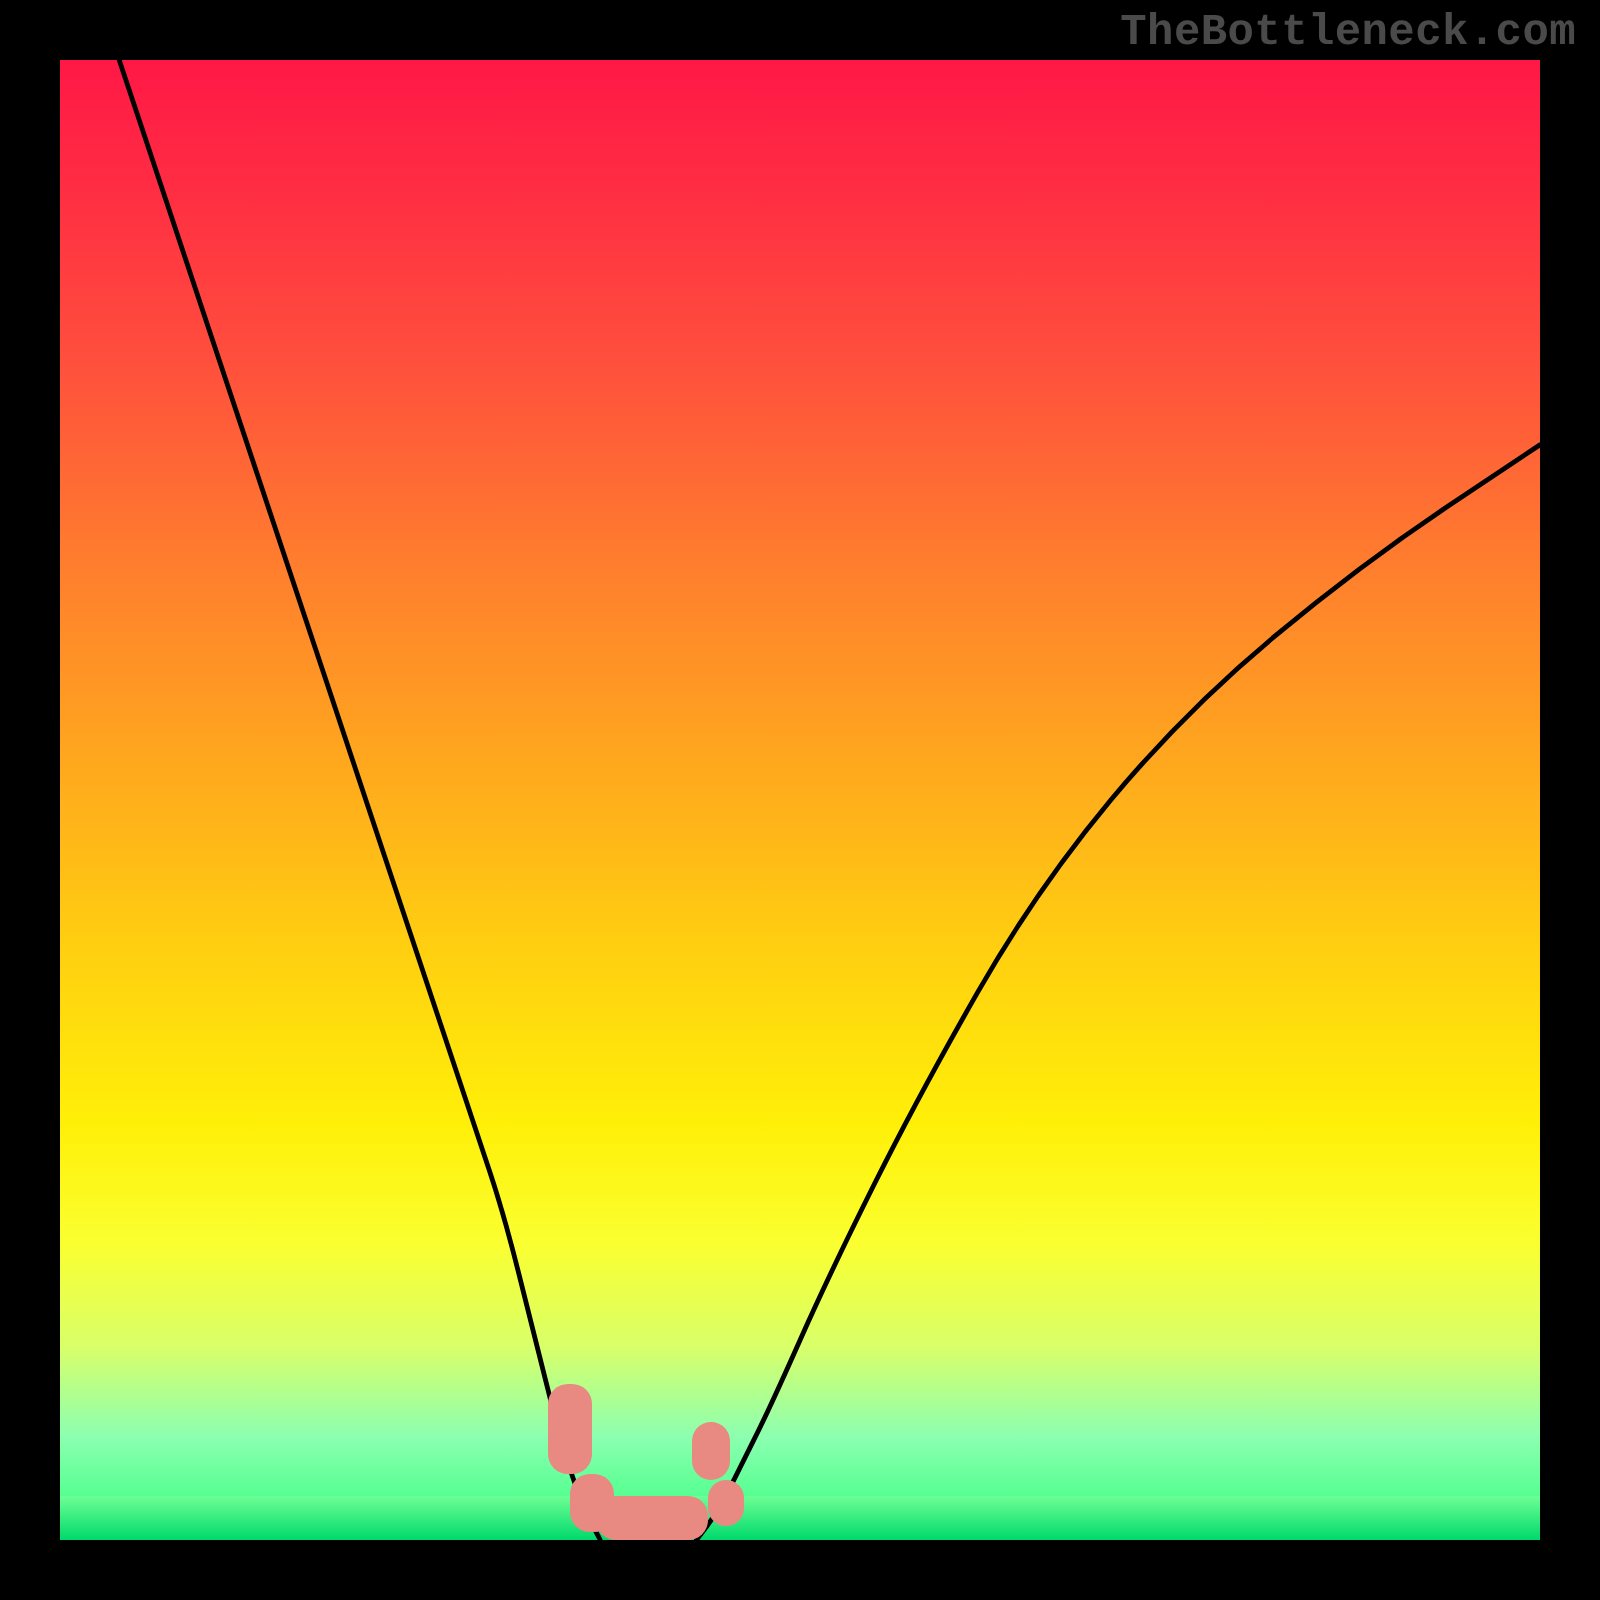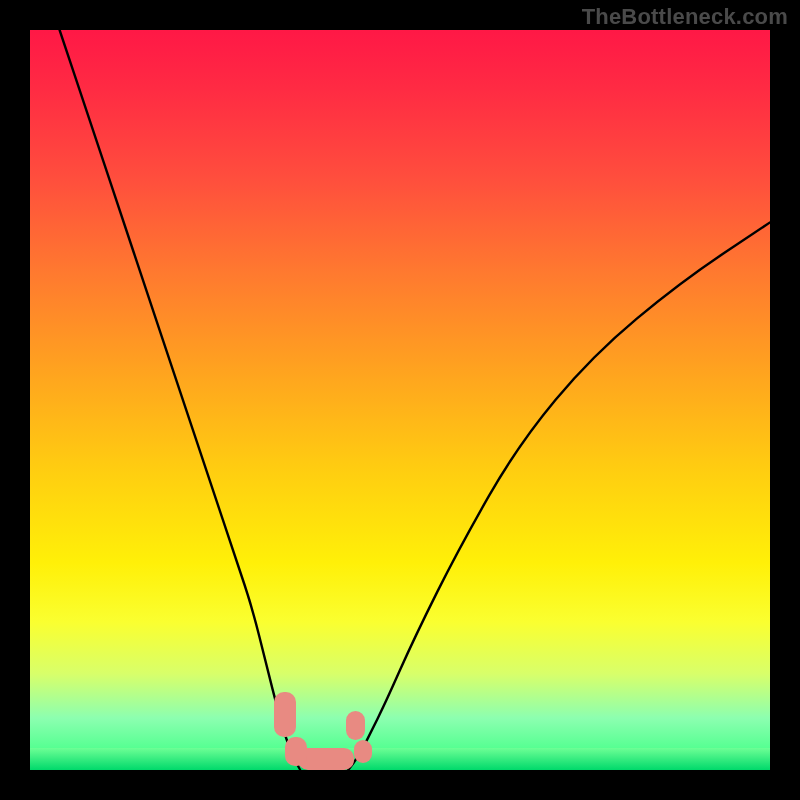--- a/index.html
+++ b/index.html
@@ -7,21 +7,21 @@
   .frame {
     position: relative;
     width: 800px;
     height: 800px;
     background: #000;
   }
   .watermark {
     position: absolute;
     top: 4px;
     right: 12px;
-    font-family: Liberation Sans, sans-serif;
+    font-family: Liberation Mono, monospace;
     font-size: 22px;
     font-weight: 600;
     color: #4a4a4a;
     letter-spacing: 0.2px;
     z-index: 5;
   }
   .plot {
     position: absolute;
     left: 30px;
     top: 30px;

